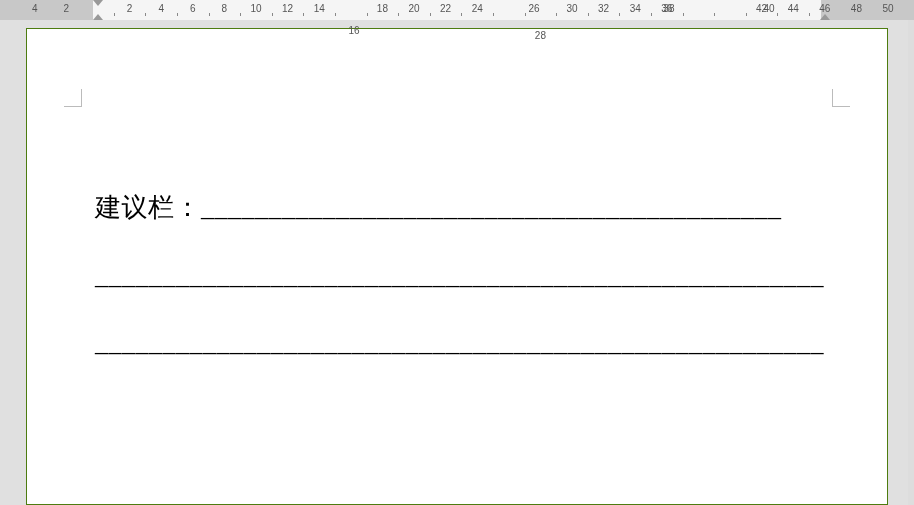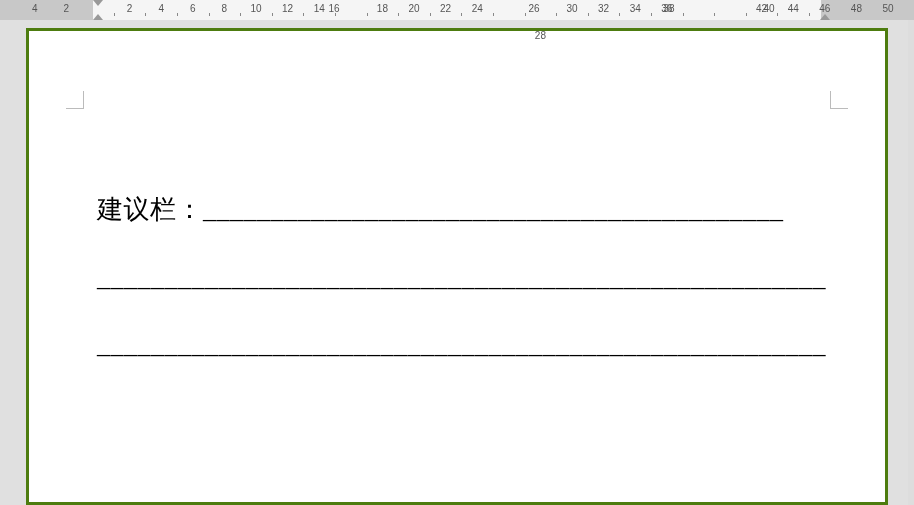--- a/index.html
+++ b/index.html
@@ -108,21 +108,21 @@
       right: 0;
       bottom: 0;
       background: #e0e0e0;
       display: flex;
       justify-content: center;
       padding-top: 8px;
     }
     .page {
       width: 862px;
       background: white;
-      border: 3px solid #4d7c0f;
+      border: 1px solid #4d7c0f;
       position: relative;
       height: 100%;
     }
     .margin-corner {
       position: absolute;
       width: 18px;
       height: 18px;
     }
     .margin-corner.tl {
       top: 60px;
@@ -175,21 +175,21 @@
       <div class="ruler-number" style="left: 192.8px;">6</div>
       <div class="ruler-tick-small" style="left: 177px;"></div>
       <div class="ruler-number" style="left: 224.4px;">8</div>
       <div class="ruler-tick-small" style="left: 208.6px;"></div>
       <div class="ruler-number" style="left: 256px;">10</div>
       <div class="ruler-tick-small" style="left: 240.2px;"></div>
       <div class="ruler-number" style="left: 287.6px;">12</div>
       <div class="ruler-tick-small" style="left: 271.8px;"></div>
       <div class="ruler-number" style="left: 319.2px;">14</div>
       <div class="ruler-tick-small" style="left: 303.4px;"></div>
-      <div class="ruler-number" style="left: 334px;">16</div>
+      <div class="ruler-number" style="left: 354px; margin-top: 22px;">16</div>
       <div class="ruler-tick-small" style="left: 335px;"></div>
       <div class="ruler-number" style="left: 382.4px;">18</div>
       <div class="ruler-tick-small" style="left: 366.6px;"></div>
       <div class="ruler-number" style="left: 414px;">20</div>
       <div class="ruler-tick-small" style="left: 398.2px;"></div>
       <div class="ruler-number" style="left: 445.6px;">22</div>
       <div class="ruler-tick-small" style="left: 429.8px;"></div>
       <div class="ruler-number" style="left: 477.2px;">24</div>
       <div class="ruler-tick-small" style="left: 461.4px;"></div>
       <div class="ruler-number" style="left: 534px;">26</div>

